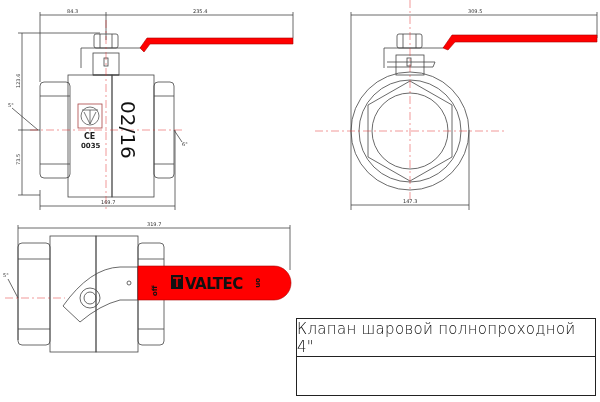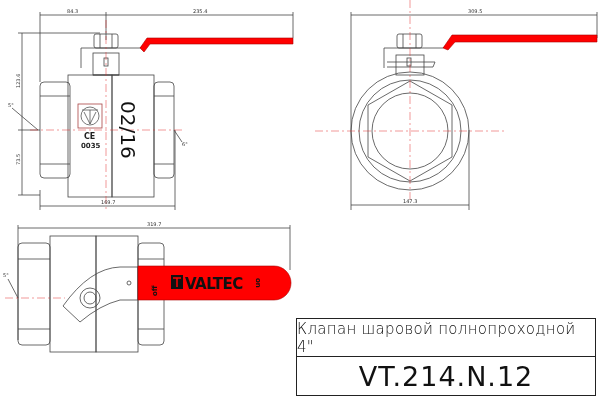--- a/index.html
+++ b/index.html
@@ -138,14 +138,13 @@
   <text x="0" y="0" transform="translate(256,278) rotate(90)" font-family="DejaVu Sans, sans-serif" font-size="7" font-weight="bold" fill="#111">on</text>
   <g>
     <rect x="171" y="275" width="12" height="14" fill="#111"></rect>
     <path d="M173 278 L181 278 M177 278 L177 287" stroke="#ff0000" stroke-width="1.5"></path>
   </g>
   <text x="185" y="289" font-family="DejaVu Sans, sans-serif" font-size="15" font-weight="bold" fill="#111" letter-spacing="-0.5">VALTEC</text>
 </svg>
 
 <div class="title-box">
   <div class="title-row1">Клапан шаровой полнопроходной 4"</div>
-  <div class="title-row2">VT.214.N.12</div>
 </div>
 
 </body></html>

